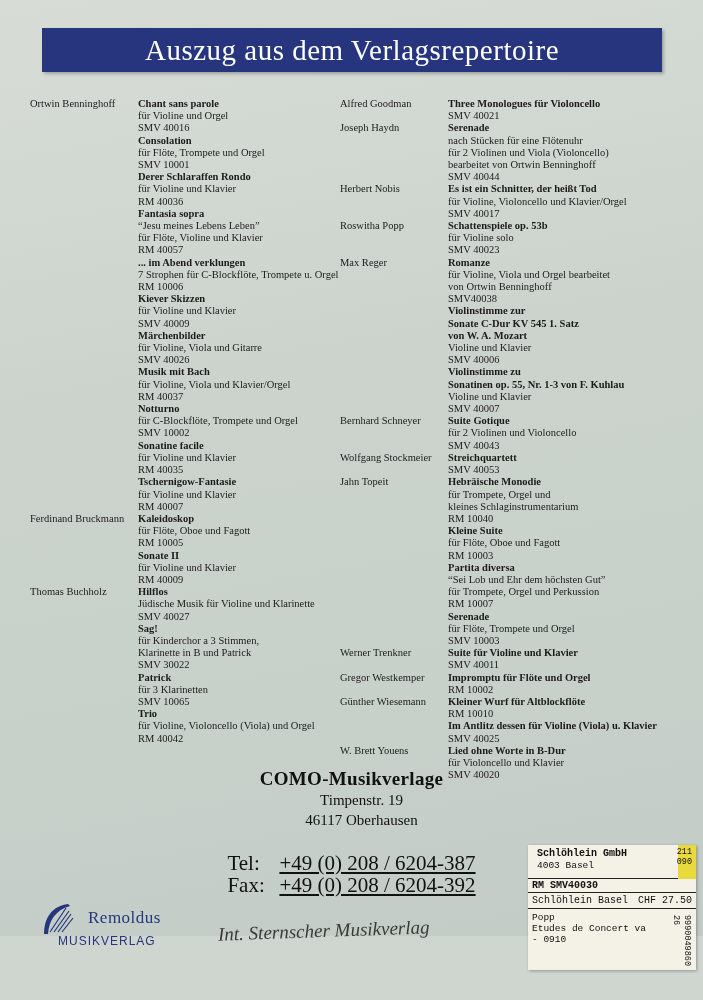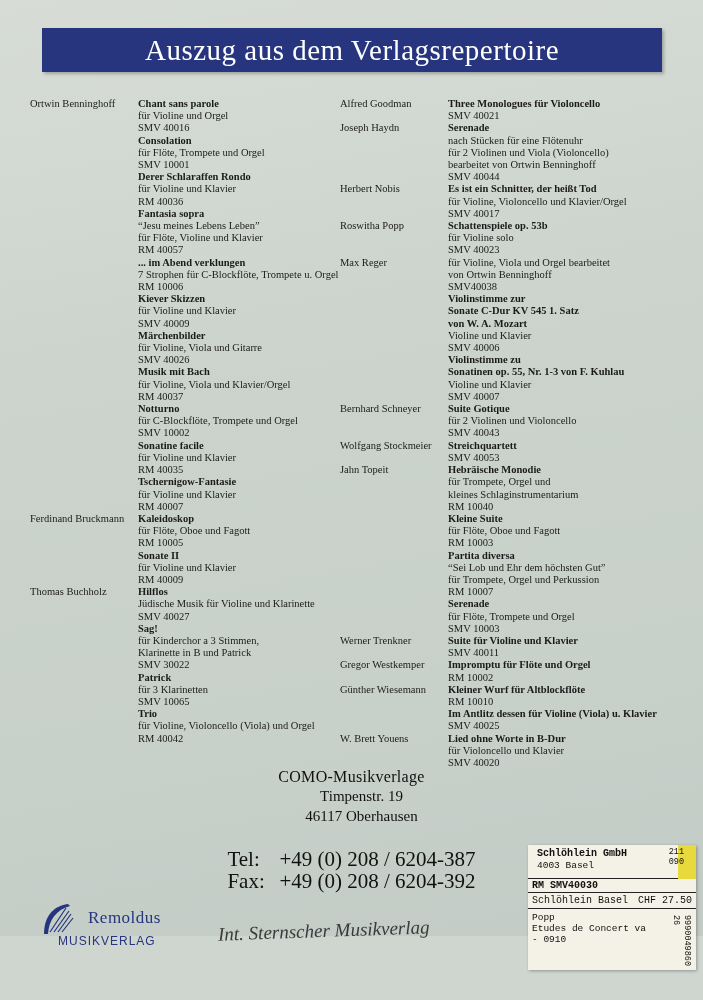--- a/index.html
+++ b/index.html
@@ -79,22 +79,22 @@
   .work { margin-bottom: 0; }
 
   .footer {
     position: absolute;
     left: 0;
     top: 768px;
     width: 703px;
     text-align: center;
   }
   .pub-name {
-    font-size: 16px;
-    font-weight: normal;
+    font-size: 19px;
+    font-weight: bold;
     color: #111;
     letter-spacing: 0.3px;
   }
   .pub-addr {
     font-size: 15px;
     color: #111;
     line-height: 20px;
     padding-left: 20px;
   }
   .contact {
@@ -106,20 +106,21 @@
   .contact-row {
     display: flex;
     justify-content: center;
   }
   .contact-label {
     width: 52px;
     text-align: left;
   }
   .contact-value {
     text-align: center;
+    text-decoration: underline;
   }
   .logo {
     position: absolute;
     left: 36px;
     top: 900px;
     width: 130px;
     height: 62px;
     color: #26357e;
   }
   .logo-text {
@@ -183,21 +184,21 @@
     font-weight: bold;
     font-size: 10px;
     line-height: 12px;
   }
   .st-city {
     font-size: 9.5px;
     line-height: 11px;
   }
   .st-code {
     position: absolute;
-    right: 12px;
+    right: 4px;
     top: 2px;
     text-align: center;
     font-size: 8.5px;
     line-height: 10px;
   }
   .sticker-rm {
     padding: 1px 4px;
     font-weight: bold;
     font-size: 10px;
     border-bottom: 1px solid #222;
@@ -397,20 +398,21 @@
             <div class="w-line">für Violine solo</div>
             <div class="w-line">SMV 40023</div>
           </div>
         </div>
       </div>
 
       <div class="entry">
         <div class="composer">Max Reger</div>
         <div class="works">
           <div class="work">
+            <div class="w-title">Romanze</div>
             <div class="w-line">für Violine, Viola und Orgel bearbeitet</div>
             <div class="w-line">von Ortwin Benninghoff</div>
             <div class="w-line">SMV40038</div>
           </div>
           <div class="work">
             <div class="w-title">Violinstimme zur</div>
           </div>
           <div class="work">
             <div class="w-title">Sonate C-Dur KV 545 1. Satz</div>
           </div>

